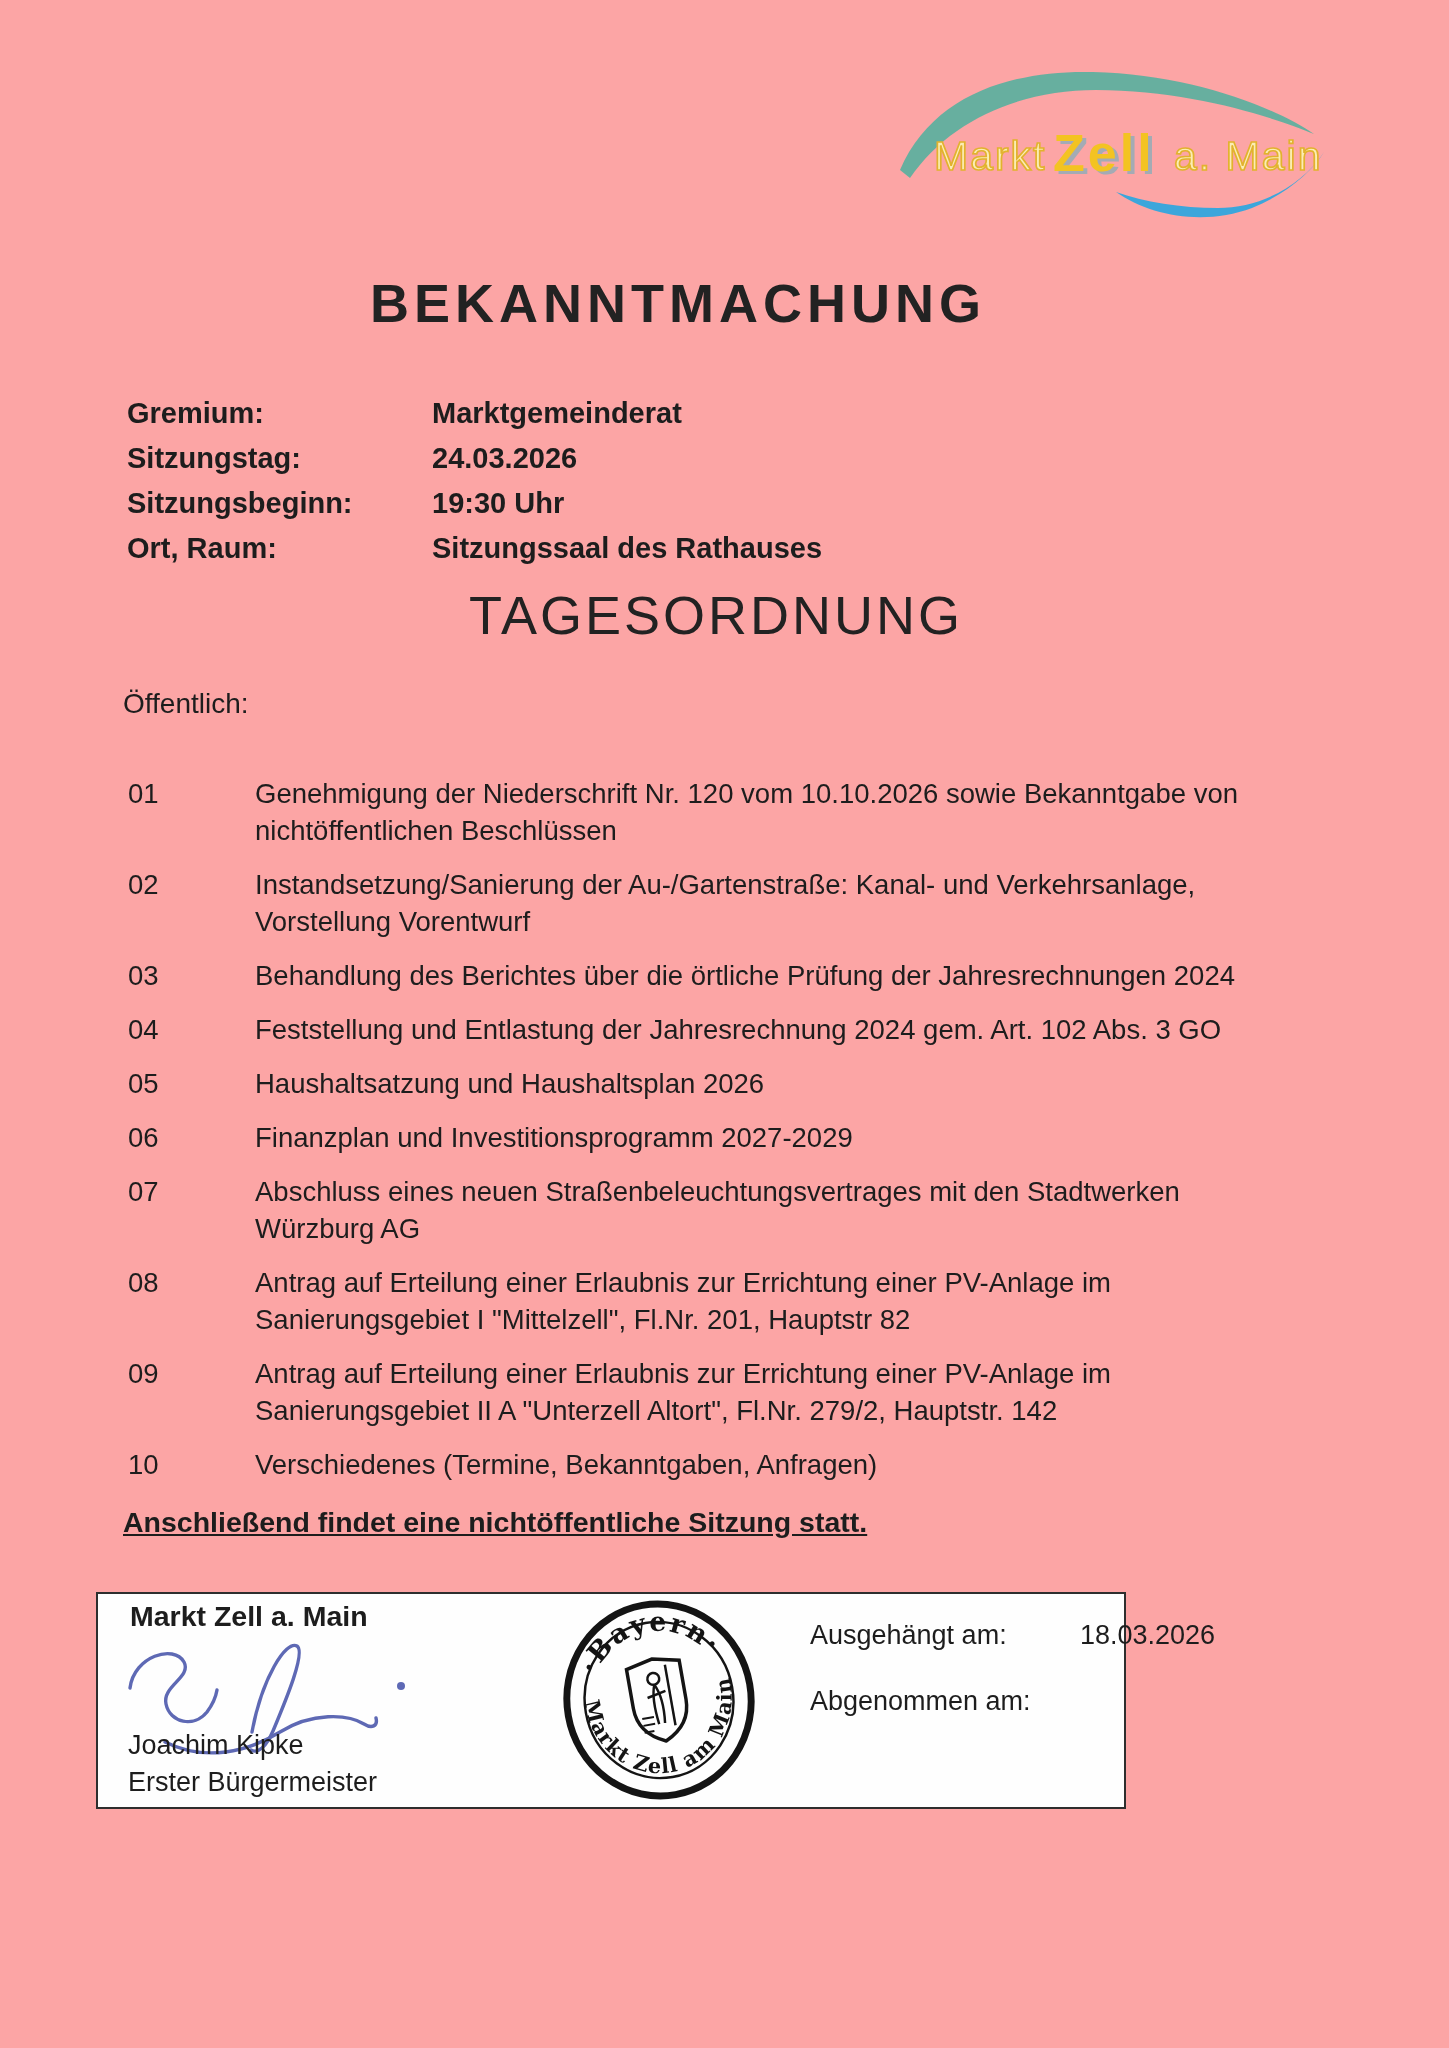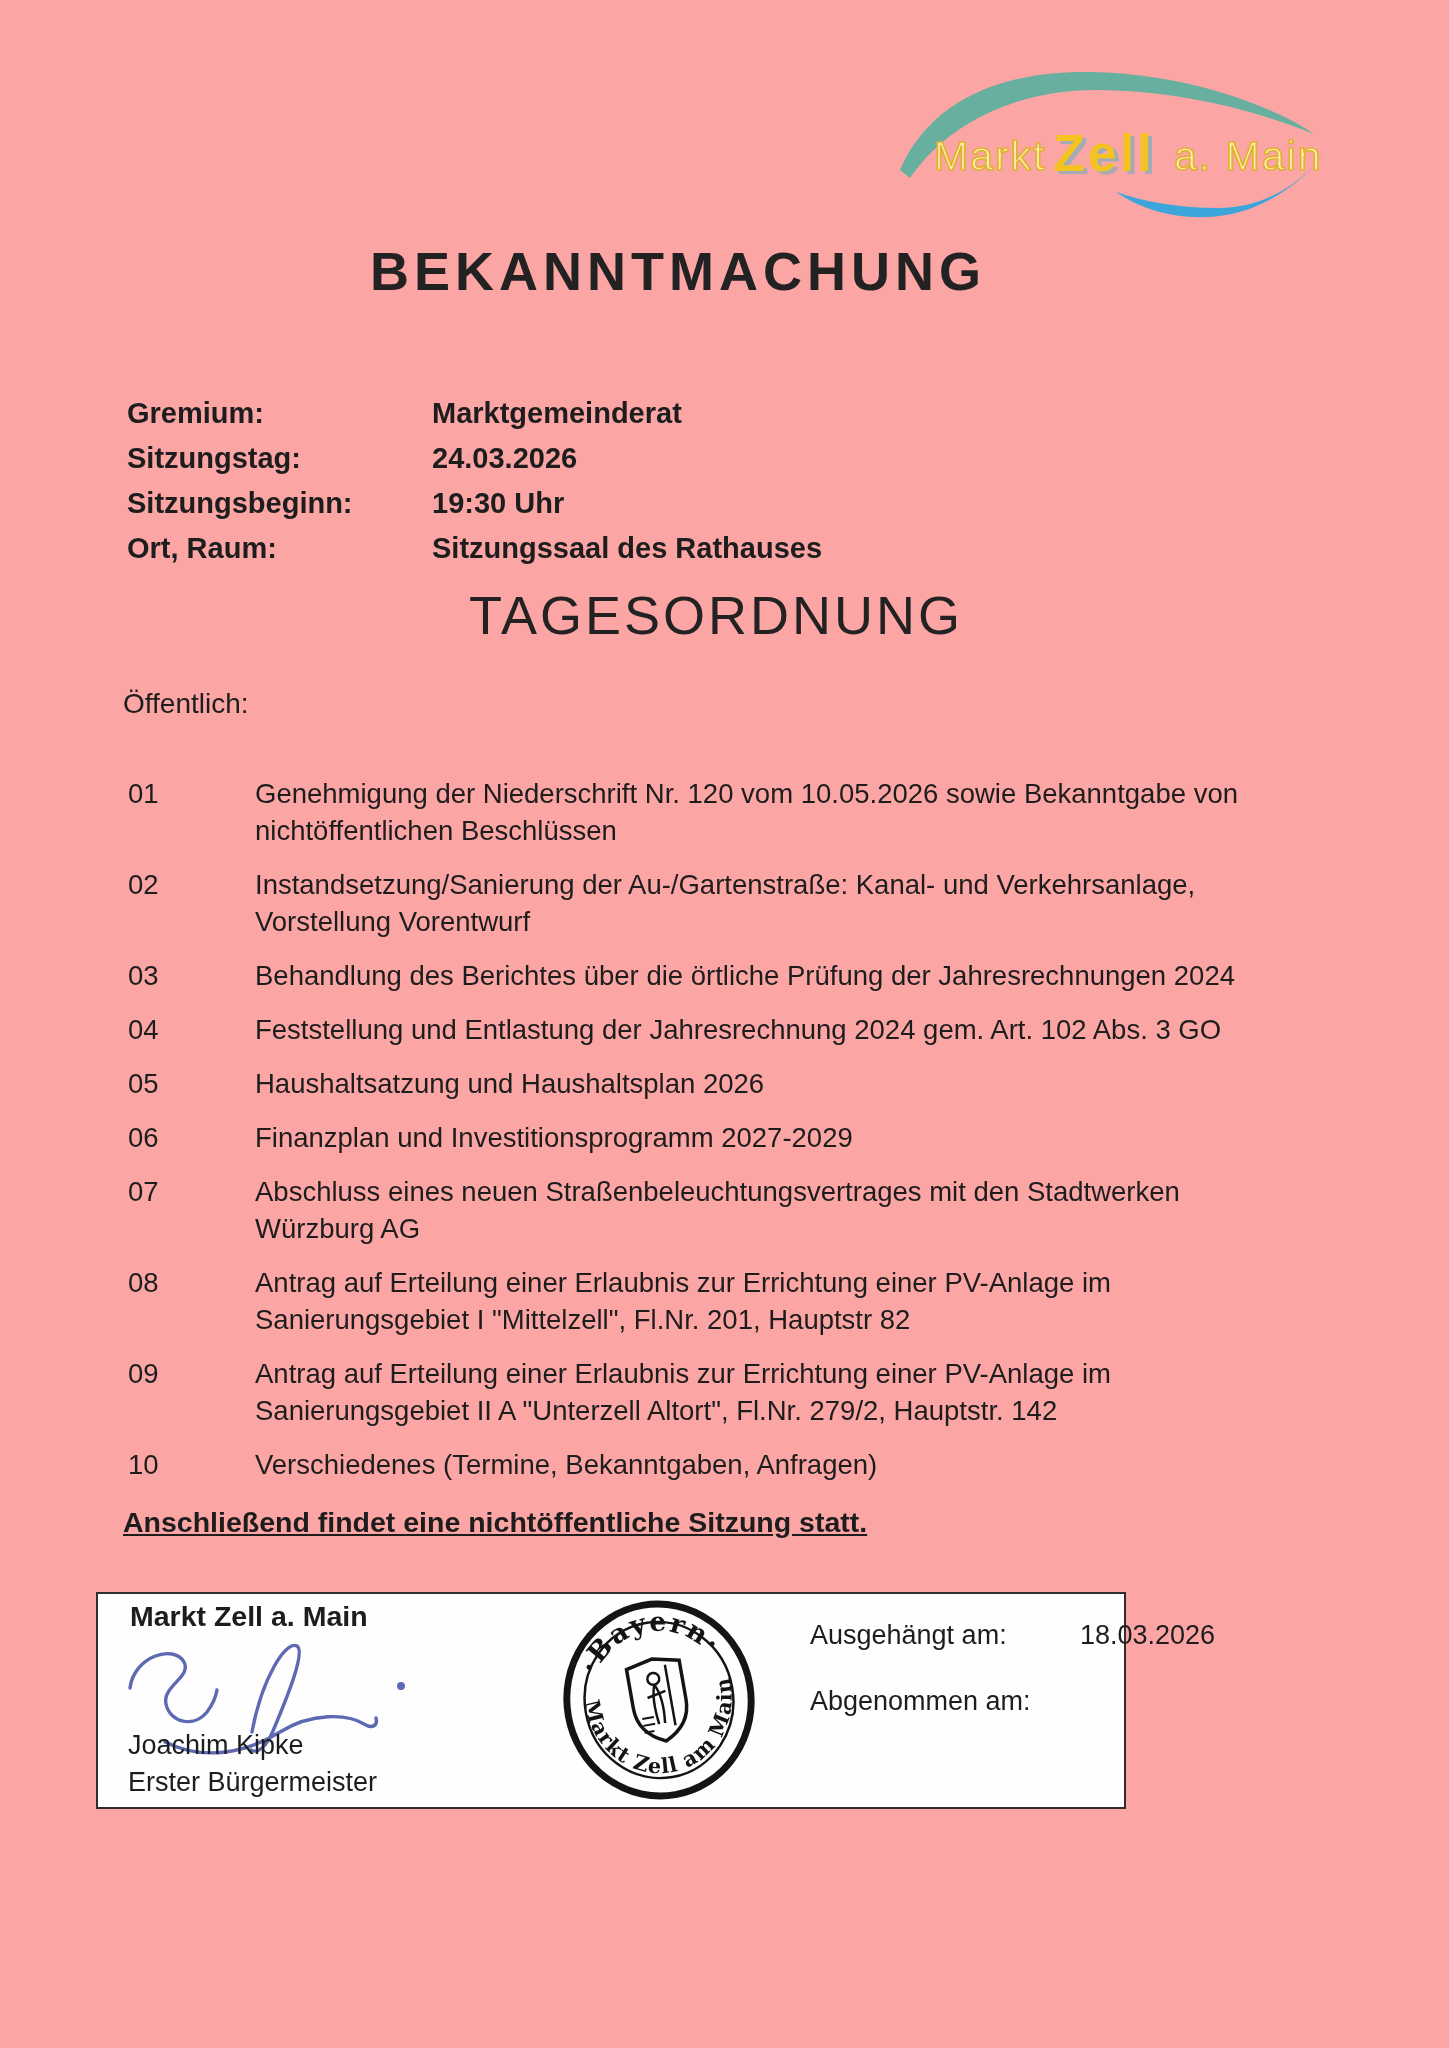--- a/index.html
+++ b/index.html
@@ -9,21 +9,21 @@
     width:1449px; height:2048px;
     background:#fca5a5;
     font-family:"Liberation Sans", sans-serif;
     color:#1d1d1d;
     overflow:hidden;
   }
   
   .logo { position:absolute; left:878px; top:66px; width:452px; height:168px; }
   
   .doc-title {
-    position:absolute; top:240px; left:0; width:1356px;
+    position:absolute; top:272px; left:0; width:1356px;
     text-align:center;
     font-size:54px; font-weight:bold; letter-spacing:5px;
     color:#222;
   }
   .agenda-title {
     position:absolute; top:576px; left:80px; width:1272px;
     text-align:center;
     font-size:54px; font-weight:normal; letter-spacing:3px;
     color:#222;
     margin-top:8px;
@@ -99,21 +99,21 @@
     </div>
   </div>
 
   <div class="agenda-title">TAGESORDNUNG</div>
 
   <div class="public-label">Öffentlich:</div>
 
   <div class="agenda">
     <div class="agenda-row">
       <div class="agenda-num">01</div>
-      <div class="agenda-text">Genehmigung der Niederschrift Nr. 120 vom 10.05.2026 sowie Bekanntgabe von
+      <div class="agenda-text">Genehmigung der Niederschrift Nr. 120 vom 10.10.2026 sowie Bekanntgabe von
 nichtöffentlichen Beschlüssen</div>
     </div>
     <div class="agenda-row">
       <div class="agenda-num">02</div>
       <div class="agenda-text">Instandsetzung/Sanierung der Au-/Gartenstraße: Kanal- und Verkehrsanlage,
 Vorstellung Vorentwurf</div>
     </div>
     <div class="agenda-row">
       <div class="agenda-num">03</div>
       <div class="agenda-text">Behandlung des Berichtes über die örtliche Prüfung der Jahresrechnungen 2024</div>

